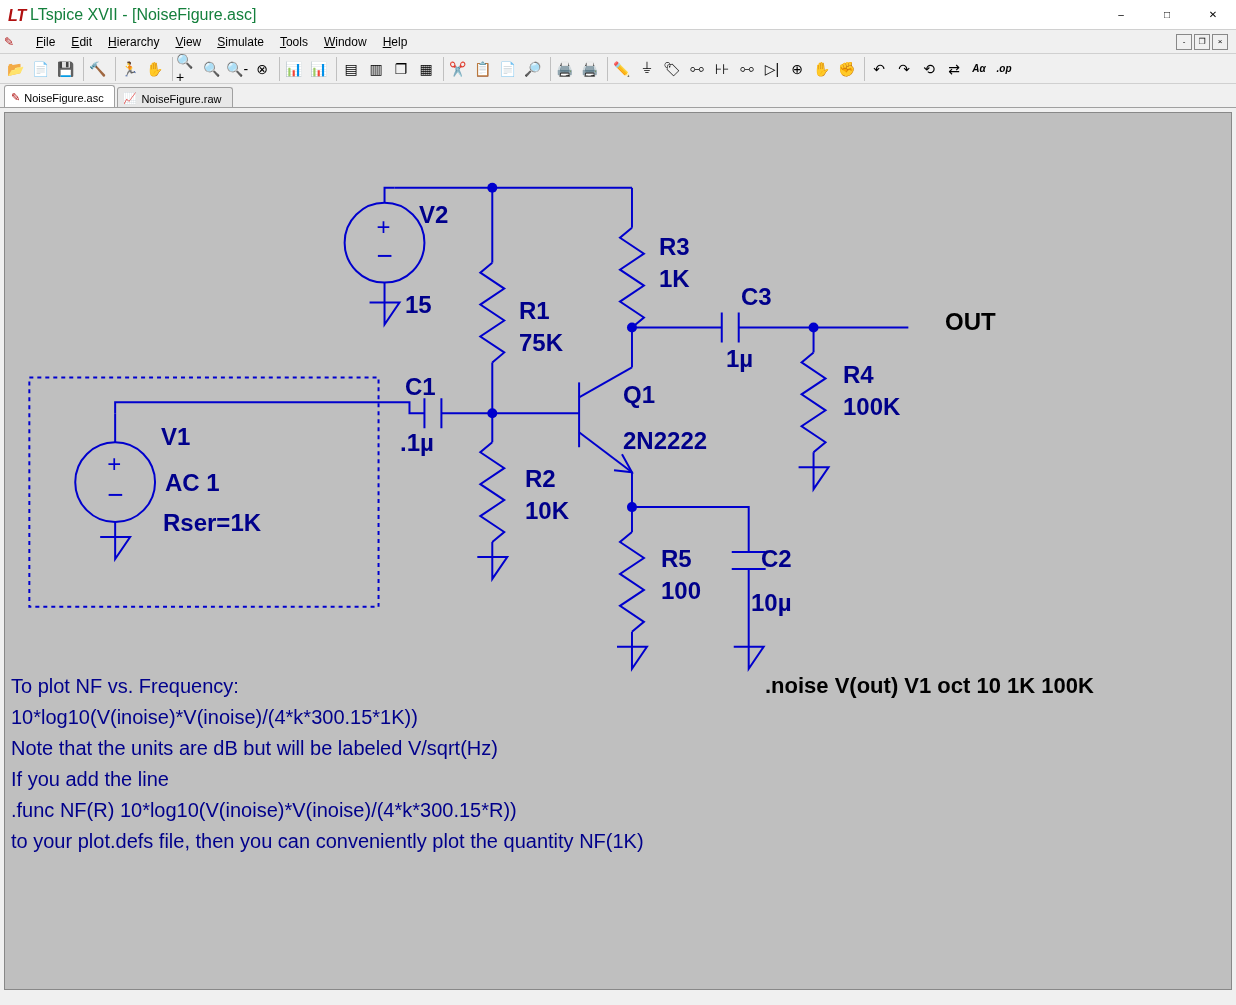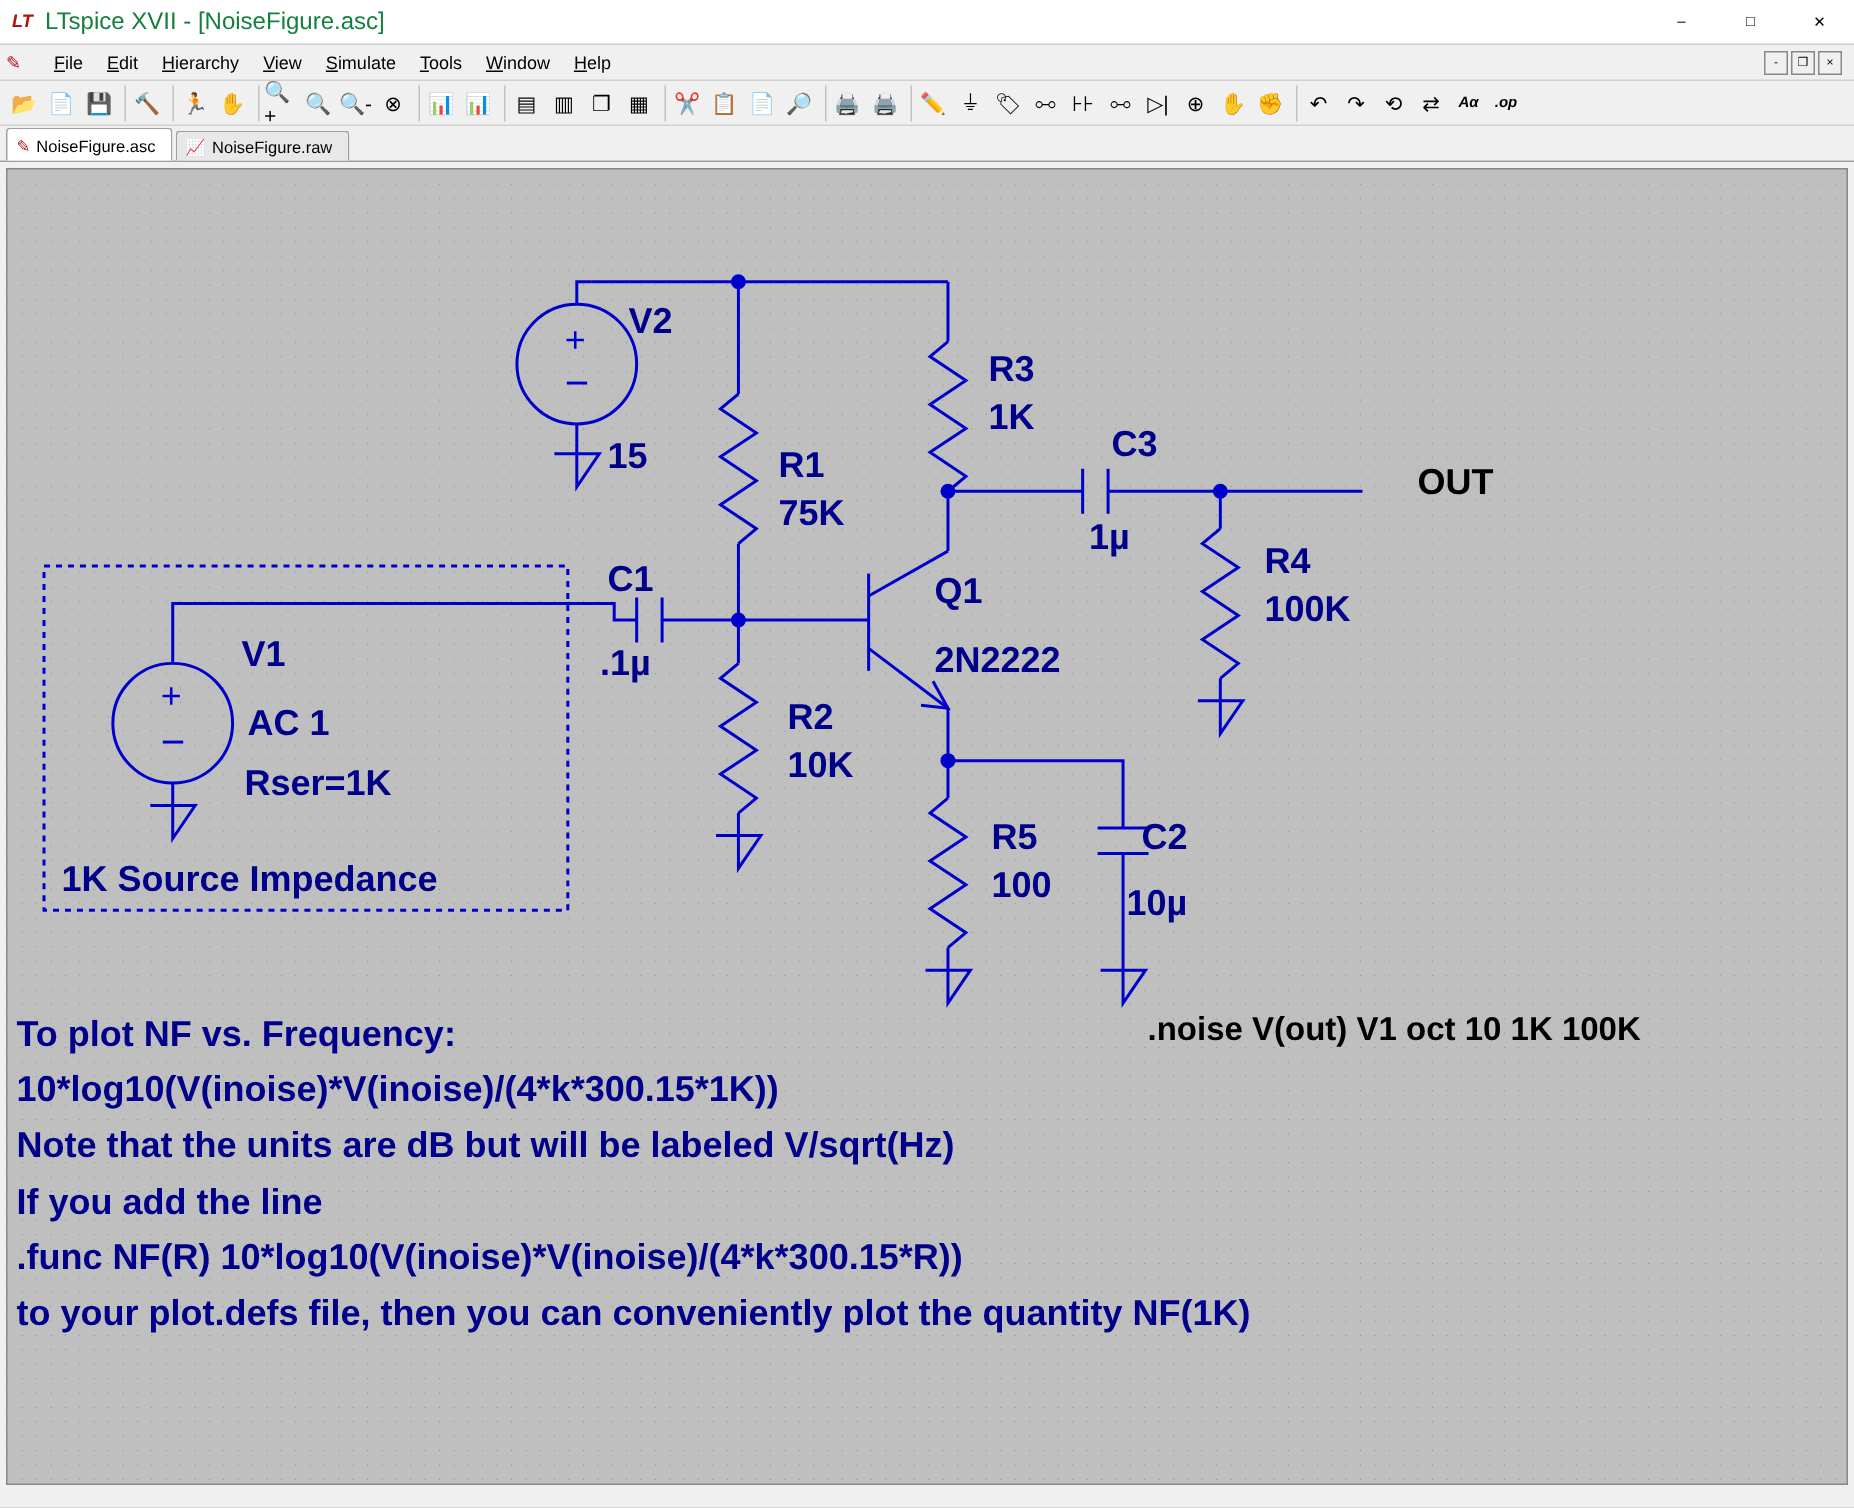--- a/index.html
+++ b/index.html
@@ -1,18 +1,18 @@
 <!DOCTYPE html>
 <html><head>
 <meta charset="utf-8">
 <style>
   * { box-sizing: border-box; margin: 0; padding: 0; }
   body { font-family: "Segoe UI", Tahoma, sans-serif; font-size: 12px; background: #f0f0f0; width: 1236px; height: 1005px; overflow: hidden; }
   .titlebar { height: 30px; background: #fff; display: flex; align-items: center; padding: 0 0 0 8px; border-bottom: 1px solid #d0d0d0; }
-  .titlebar-icon { width: 16px; height: 16px; margin-right: 6px; font-weight:bold; color:#b01010; font-size:12px; font-style:italic;}
+  .titlebar-icon { width: 16px; height: 16px; margin-right: 6px; font-weight:bold; color:#b01010; font-size:16px; font-style:italic;}
   .titlebar-title { flex: 1; font-size: 16px; color:#15803d; }
   .win-controls { display: flex; }
   .win-btn { width: 46px; height: 30px; display: flex; align-items: center; justify-content: center; font-family: "Segoe UI Symbol", sans-serif; font-size: 10px; }
   .menubar { height: 24px; background: #f0f0f0; display: flex; align-items: center; padding: 0 4px; border-bottom: 1px solid #d0d0d0; }
   .menubar .mdi-icon { margin-right: 8px; color:#b01010; width:16px; }
   .menu-item { padding: 2px 8px; cursor: default; font-size:12px;text-align:center;}
   .menu-item u { text-decoration: underline; }
   .mdi-controls { margin-left: auto; display: flex; gap:2px; padding-right:4px;}
   .mdi-btn { width:16px; height:16px; border:1px solid #888; font-size:8px; display:flex; align-items:center; justify-content:center; background:#f0f0f0;}
   .toolbar { height: 30px; background: #f0f0f0; display: flex; align-items: center; padding: 0 4px; gap: 1px; border-bottom: 1px solid #d0d0d0; overflow:hidden;}
@@ -23,21 +23,21 @@
   .tab.inactive { background: #e8e8e8; height:20px; }
   .tab-icon { font-size: 11px; }
   .canvas-wrap { position: relative; width: 1228px; height: 878px; margin: 4px; background: #bfbfbf; border: 1px solid #888; overflow: hidden;
     background-image: radial-gradient(circle, #888 0.6px, transparent 0.6px);
     background-size: 9.6px 9.6px; background-position: 5px 5px;
   }
   .sch-text { position: absolute; font-family: Verdana, Arial, sans-serif; font-weight: bold; color: #00008b; white-space: pre; }
   .sch-text.black { color: #000; }
   .sch-text.comp { font-size: 24px; line-height: 1.2; }
   .sch-text.dir  { font-size: 20px; }
-  .notes-block { position:absolute; font-family: Verdana, Arial, sans-serif; font-weight:bold; color:#00008b; font-size:24px; line-height:1.55;}
+  .notes-block { position:absolute; font-family: Verdana, Arial, sans-serif; font-weight:normal; color:#00008b; font-size:20px; line-height:1.55;}
   svg { position: absolute; top:0; left:0; width:100%; height:100%; }
   .wire { stroke: #0000cd; stroke-width: 2; fill: none; }
   .comp-stroke { stroke: #0000cd; stroke-width: 2; fill: none; }
   .dash { stroke-dasharray: 4 4; }
   .node { fill: #0000cd; }
   .gnd { stroke:#0000cd; stroke-width:2; fill:none;}
   .toolbar .txt { font-size:10px; font-weight:bold; font-style:italic;}
 </style>
 </head>
 <body>
@@ -234,21 +234,20 @@
   <div class="sch-text comp" style="left:656px; top:432px;">R5</div>
   <div class="sch-text comp" style="left:656px; top:464px;">100</div>
 
   <div class="sch-text comp" style="left:756px; top:432px;">C2</div>
   <div class="sch-text comp" style="left:746px; top:476px;">10µ</div>
 
   <div class="sch-text comp" style="left:156px; top:310px;">V1</div>
   <div class="sch-text comp" style="left:160px; top:356px;">AC 1</div>
   <div class="sch-text comp" style="left:158px; top:396px;">Rser=1K</div>
 
-  <div class="sch-text comp" style="left:36px; top:460px;">1K Source Impedance</div>
 
   <div class="sch-text dir black" style="left:760px; top:560px; font-size:22px;">.noise V(out) V1 oct 10 1K 100K</div>
 
   <div class="notes-block" style="left:6px; top:558px;">
     <div>To plot NF vs. Frequency:</div>
     <div> 10*log10(V(inoise)*V(inoise)/(4*k*300.15*1K))</div>
     <div> Note that the units are dB but will be labeled V/sqrt(Hz)</div>
     <div> If you add the line</div>
     <div> .func NF(R) 10*log10(V(inoise)*V(inoise)/(4*k*300.15*R))</div>
     <div> to your plot.defs file, then you can conveniently plot the quantity NF(1K)</div>

